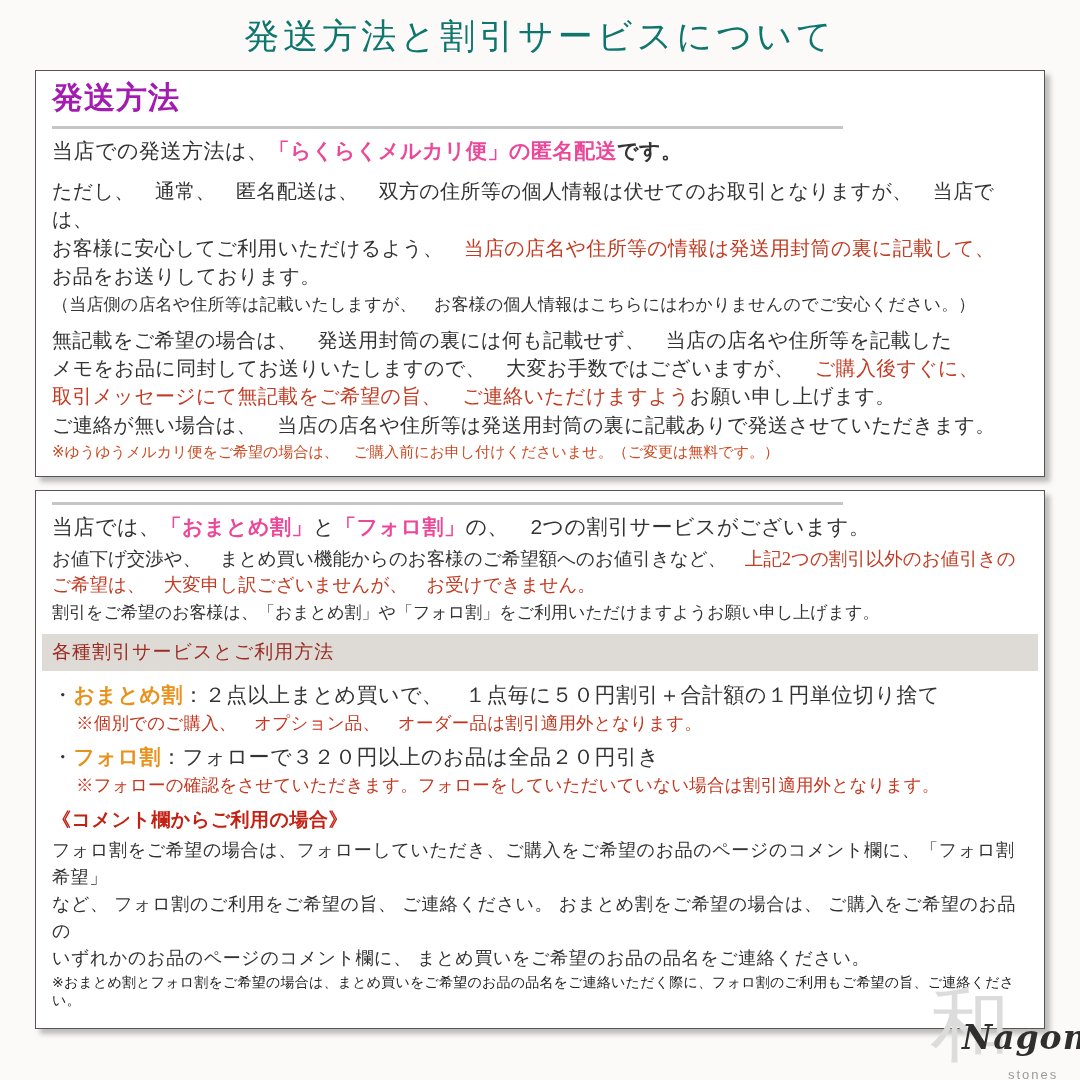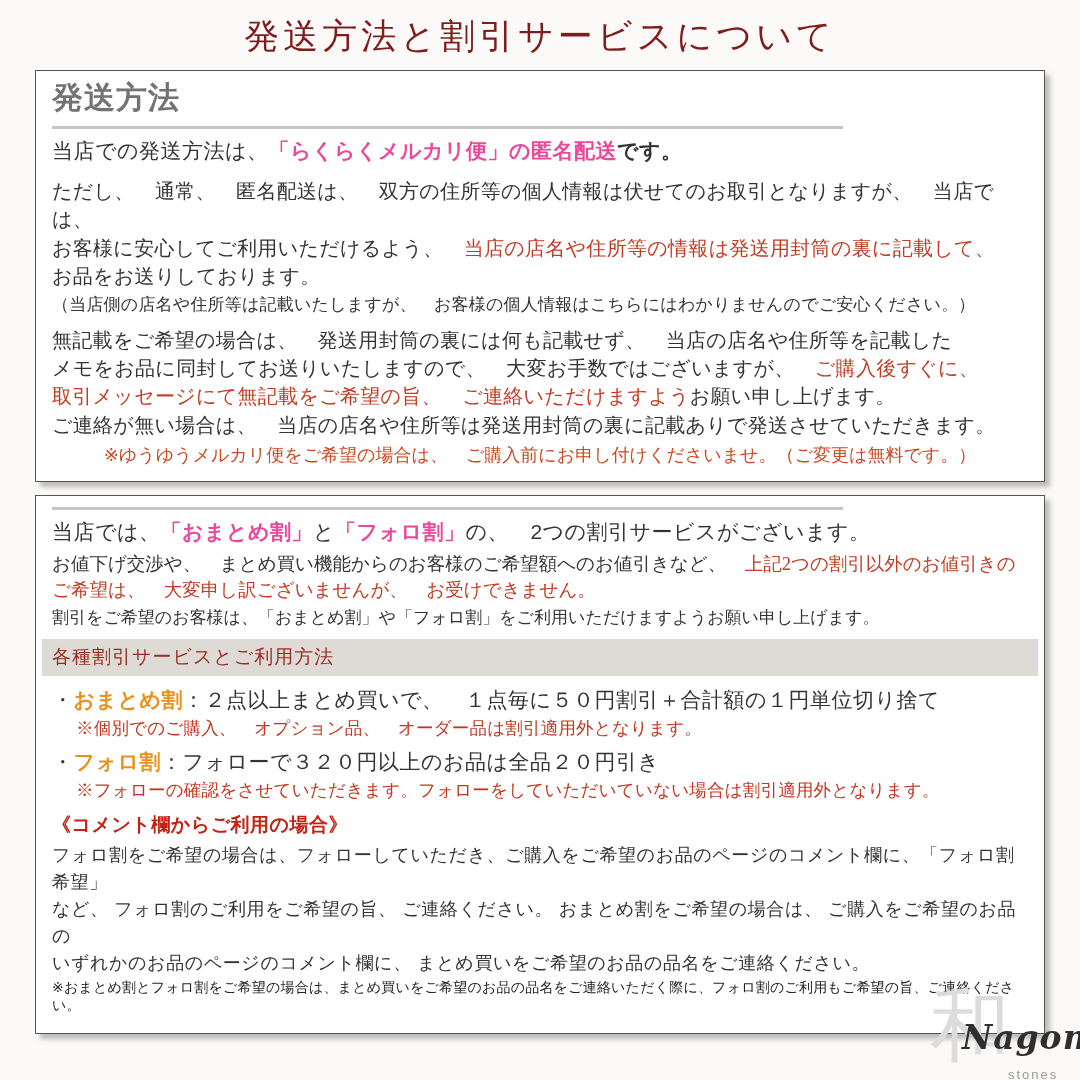--- a/index.html
+++ b/index.html
@@ -8,53 +8,53 @@
     background:#fbfaf8;
     font-family:"Liberation Sans","DejaVu Sans",sans-serif;
     color:#333;
   }
   .serif{font-family:"Liberation Serif","DejaVu Serif",serif;}
 
   .page-title{
     text-align:center;
     font-family:"Liberation Serif","DejaVu Serif",serif;
     font-size:35px;
-    color:#7f1d1d;
+    color:#0f766e;
     letter-spacing:4px;
     padding-top:13px;
     margin:0 0 10px 0;
     font-weight:500;
   }
 
   .box{
     background:#ffffff;
     border:1px solid #555;
     box-shadow:5px 5px 5px rgba(110,110,110,0.45);
     margin:0 35px 0 35px;
     padding:4px 16px 8px 16px;
   }
   .box + .box{margin-top:13px;}
 
   .box-header{
     font-size:31px;
     font-weight:bold;
-    color:#737373;
+    color:#a21caf;
     margin:2px 0 0 0;
     letter-spacing:1px;
   }
   .header-rule{
     height:3px;background:#c6c6c6;width:81%;
     margin:7px 0 8px 0;
   }
 
   
   .p-lead{font-size:21px;margin:6px 0 12px 0;letter-spacing:0.5px;}
   .p-body{font-size:20px;line-height:1.42;margin:6px 0 2px 0;letter-spacing:0.3px;}
   .p-paren{font-size:17px;margin:0 0 10px 0;letter-spacing:0.2px;}
-  .p-note{font-size:18px;color:#cb4a21;margin:4px 0 6px 0;text-align:center;}
+  .p-note{font-size:15px;color:#cb4a21;margin:4px 0 6px 0;}
 
   .red-bold{color:#ec4899;font-weight:bold;}
   .red{color:#c23b22;}
   .bold{font-weight:bold;}
 
   
   .d-p1{font-size:21px;margin:6px 0 6px 0;letter-spacing:0.5px;}
   .d-p2{font-size:18.5px;line-height:1.4;margin:2px 0 2px 0;}
   .d-p3{font-size:17px;margin:2px 0 8px 0;}
   .gray-bar{

